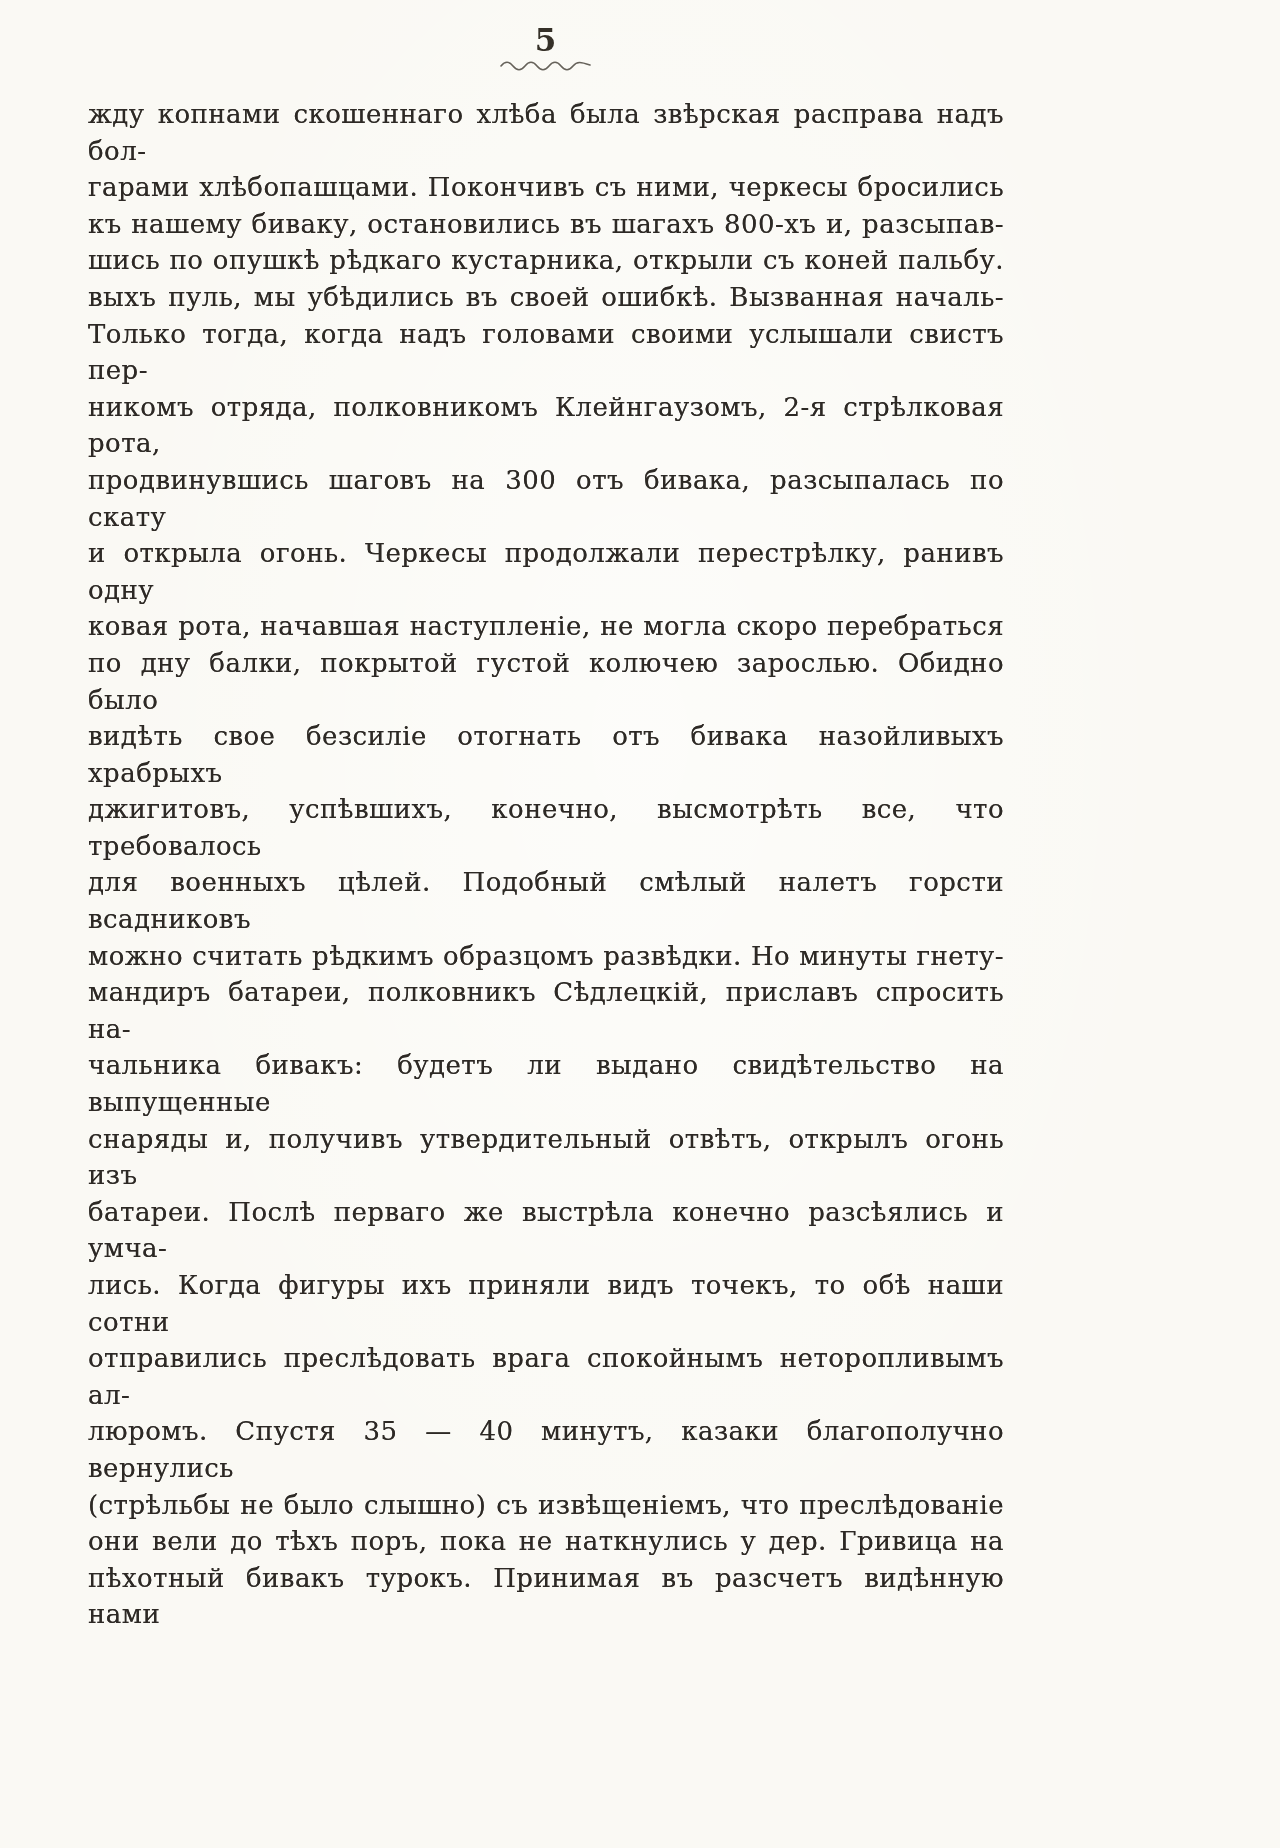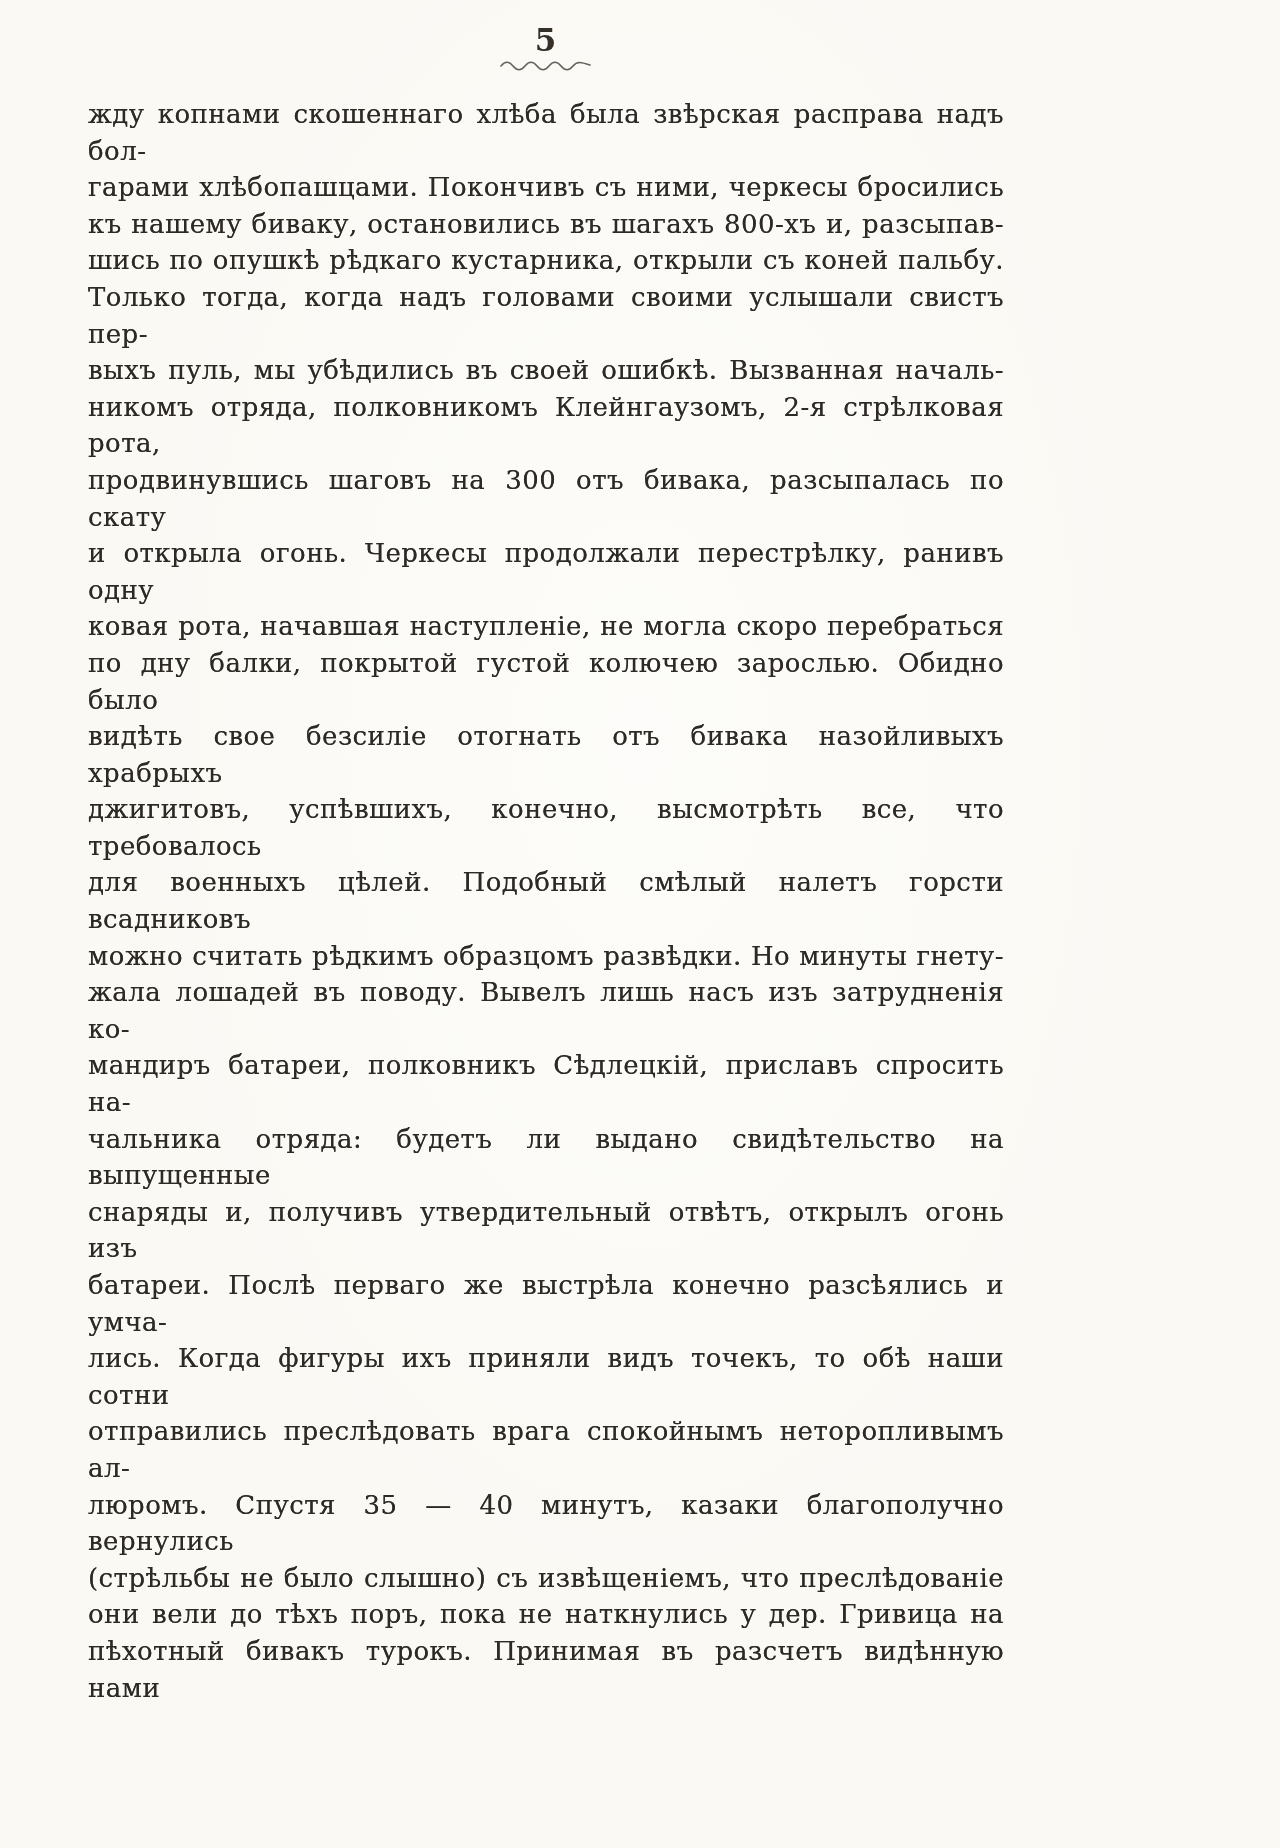--- a/index.html
+++ b/index.html
@@ -70,34 +70,33 @@
     <svg class="flourish" viewBox="0 0 96 14" xmlns="http://www.w3.org/2000/svg" aria-hidden="true">
       <path d="M3,8 C7,3 11,3 15,8 S23,13 27,8 S35,3 39,8 S47,13 51,8 S59,3 63,8 S71,13 75,8 S83,4 92,7" fill="none" stroke="#4b463e" stroke-width="1.6" stroke-linecap="round" opacity="0.85"></path>
     </svg>
   </div>
 
   <div class="text-block">
     <div class="line">жду копнами скошеннаго хлѣба была звѣрская расправа надъ бол-</div>
     <div class="line">гарами хлѣбопашцами. Покончивъ съ ними, черкесы бросились</div>
     <div class="line">къ нашему биваку, остановились въ шагахъ 800-хъ и, разсыпав-</div>
     <div class="line">шись по опушкѣ рѣдкаго кустарника, открыли съ коней пальбу.</div>
+    <div class="line">выхъ пуль, мы убѣдились въ своей ошибкѣ. Вызванная началь-</div>
     <div class="line">Только тогда, когда надъ головами своими услышали свистъ пер-</div>
-    <div class="line">выхъ пуль, мы убѣдились въ своей ошибкѣ. Вызванная началь-</div>
     <div class="line">никомъ отряда, полковникомъ Клейнгаузомъ, 2-я стрѣлковая рота,</div>
     <div class="line">продвинувшись шаговъ на 300 отъ бивака, разсыпалась по скату</div>
     <div class="line">и открыла огонь. Черкесы продолжали перестрѣлку, ранивъ одну</div>
     <div class="line">ковая рота, начавшая наступленіе, не могла скоро перебраться</div>
     <div class="line">по дну балки, покрытой густой колючею зарослью. Обидно было</div>
     <div class="line">видѣть свое безсиліе отогнать отъ бивака назойливыхъ храбрыхъ</div>
     <div class="line">джигитовъ, успѣвшихъ, конечно, высмотрѣть все, что требовалось</div>
     <div class="line">для военныхъ цѣлей. Подобный смѣлый налетъ горсти всадниковъ</div>
     <div class="line">можно считать рѣдкимъ образцомъ развѣдки. Но минуты гнету-</div>
-    <div class="line">жала лошадей въ поводу. Вывелъ лишь насъ изъ затрудненія ко-</div>
     <div class="line">мандиръ батареи, полковникъ Сѣдлецкій, приславъ спросить на-</div>
-    <div class="line">чальника отряда: будетъ ли выдано свидѣтельство на выпущенные</div>
+    <div class="line">чальника бивакъ: будетъ ли выдано свидѣтельство на выпущенные</div>
     <div class="line">снаряды и, получивъ утвердительный отвѣтъ, открылъ огонь изъ</div>
     <div class="line">батареи. Послѣ перваго же выстрѣла конечно разсѣялись и умча-</div>
     <div class="line">лись. Когда фигуры ихъ приняли видъ точекъ, то обѣ наши сотни</div>
     <div class="line">отправились преслѣдовать врага спокойнымъ неторопливымъ ал-</div>
     <div class="line">люромъ. Спустя 35 — 40 минутъ, казаки благополучно вернулись</div>
     <div class="line">(стрѣльбы не было слышно) съ извѣщеніемъ, что преслѣдованіе</div>
     <div class="line">они вели до тѣхъ поръ, пока не наткнулись у дер. Гривица на</div>
     <div class="line">пѣхотный бивакъ турокъ. Принимая въ разсчетъ видѣнную нами</div>
 
   </div>

